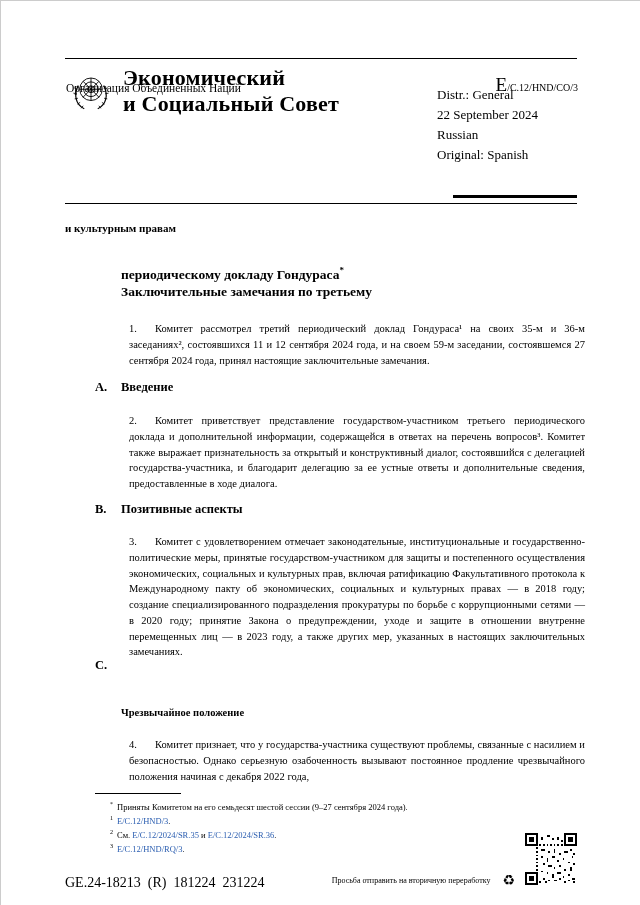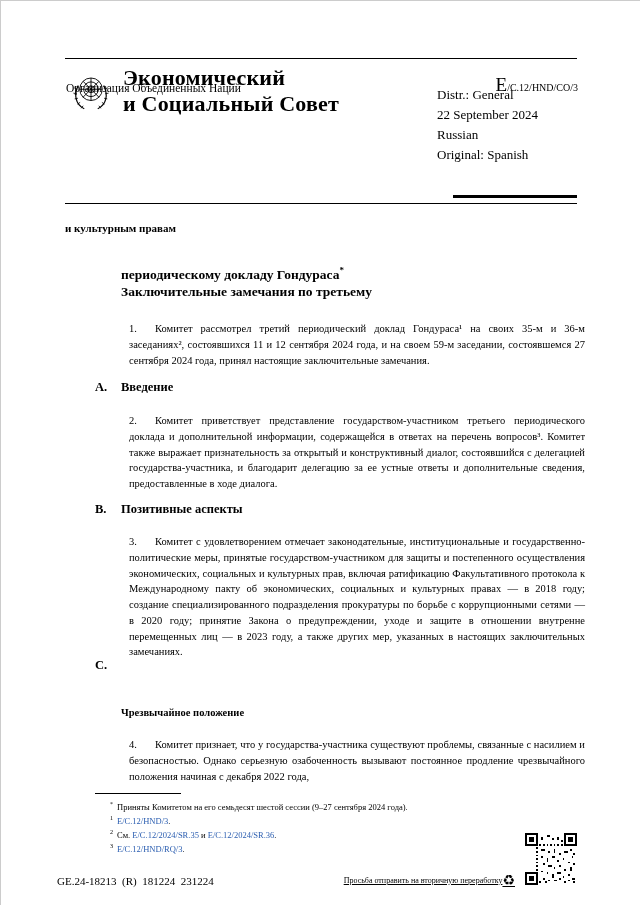--- a/index.html
+++ b/index.html
@@ -49,22 +49,22 @@
 
   
   .fn-rule { top:792px; left:94px; width:86px; height:1px; background:#000; }
   .footnotes { top:799px; left:94px; width:482px; font-size:8.5px; line-height:1.45; }
   .footnote { margin-bottom:1px; }
   .fn-marker { display:inline-block; width:18px; text-align:right; margin-right:4px; }
   sup { font-size:0.72em; }
   .link { color:#2a5db0; text-decoration:none; }
 
   
-  .ge { top:874px; left:56px; font-size:11px; white-space:pre; }
-  .recycle { top:872px; right:126px; font-size:8px; display:flex; align-items:center; gap:0;text-decoration:underline; }
+  .ge { top:874px; left:64px; font-size:14px; white-space:pre; }
+  .recycle { top:872px; right:126px; font-size:8px; display:flex; align-items:center; gap:12px; }
   .recycle-glyph { font-family:"DejaVu Sans",sans-serif; font-size:14px; line-height:1; }
   .qr { top:832px; left:524px; width:52px; height:52px; }
 </style>
 </head>
 <body>
 
 <div class="page">
 
   <div class="abs top-row">
     <span class="org-name">Организация Объединенных Наций</span>

